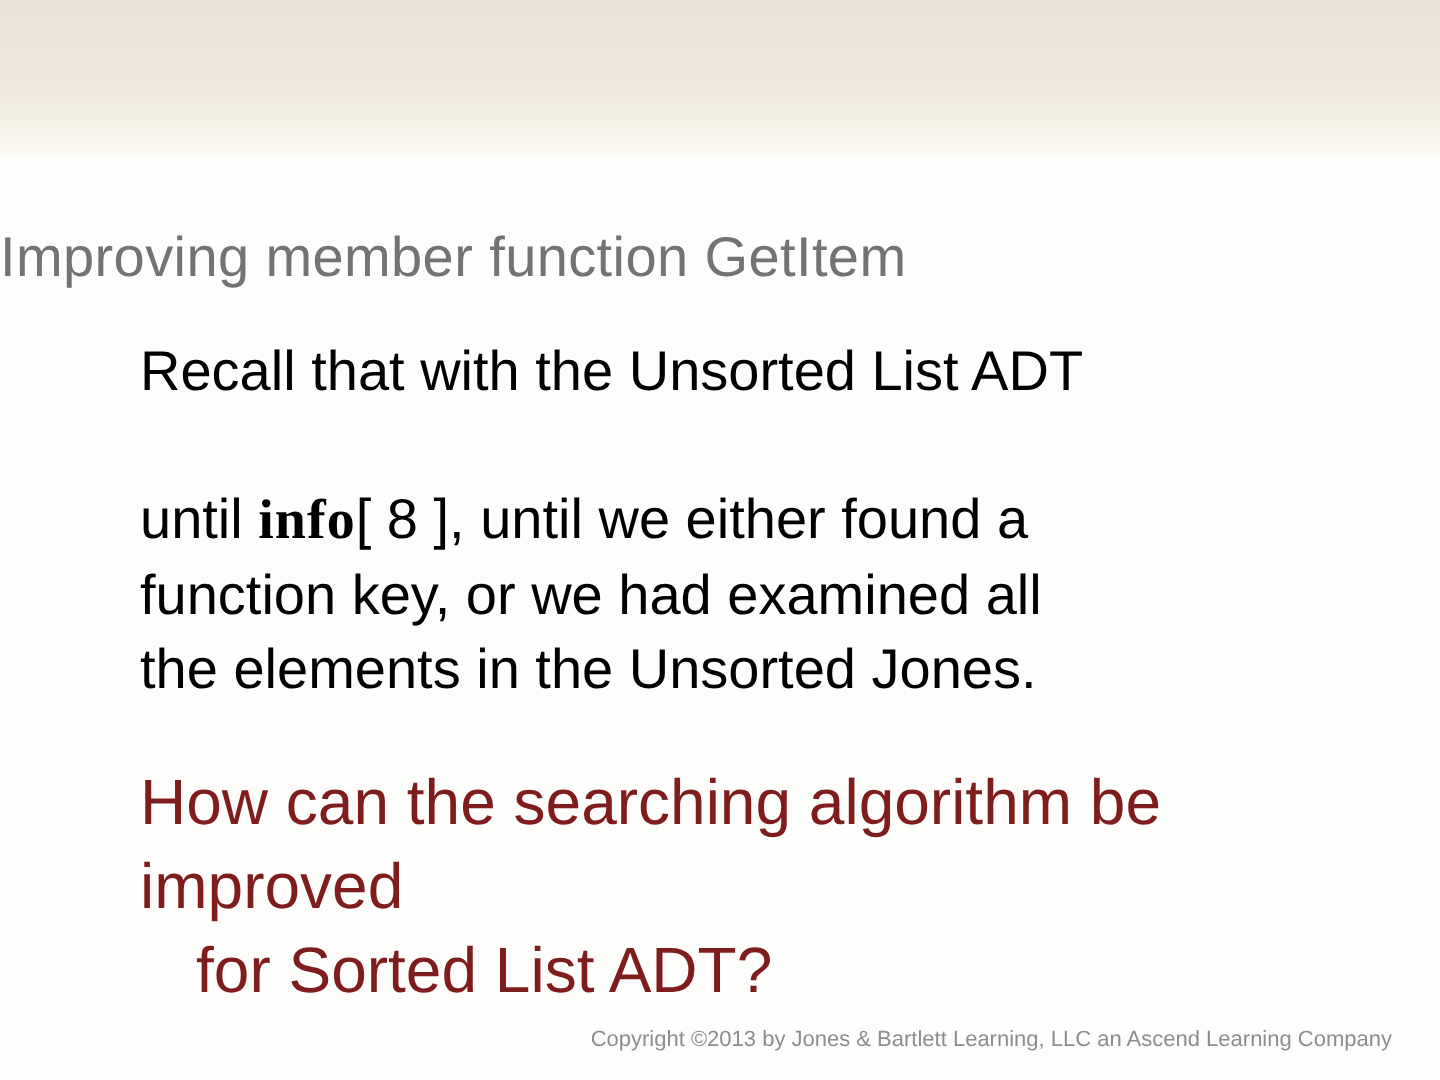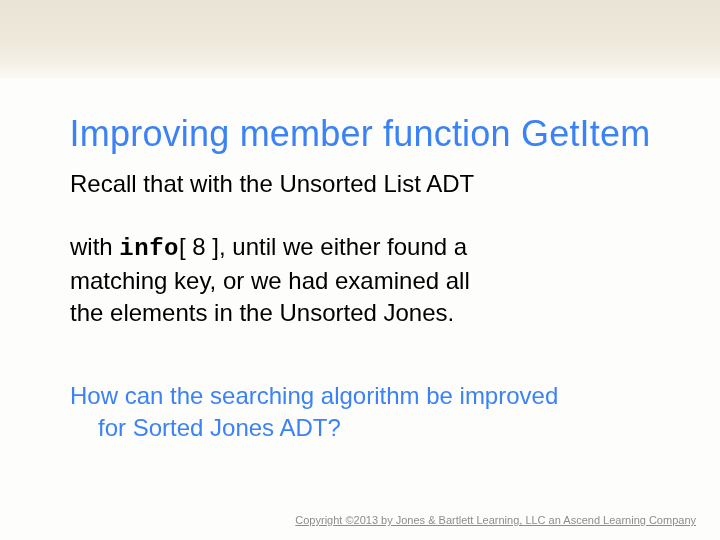--- a/index.html
+++ b/index.html
@@ -12,79 +12,77 @@
   .top-band {
     position: absolute;
     top: 0; left: 0; right: 0;
     height: 78px;
     background: linear-gradient(to bottom, #e9e3d5 0%, #efe9dc 55%, #f6f2e8 85%, #fbf9f3 100%);
   }
   .title {
     position: absolute;
     top: 113px;
     left: 0; right: 0;
-    text-align: center;
-    font-size: 36px;
-    color: #3b82f6;
+    font-size: 28px;
+    color: #737373;
     font-weight: 400;
     letter-spacing: 0.2px;
   }
   .body-text {
     position: absolute;
     top: 168px;
     left: 70px;
     width: 560px;
-    font-size: 24px;
+    font-size: 28px;
     color: #000;
     line-height: 1.32;
     font-weight: 400;
   }
   .body-text .mono {
-    font-family: Liberation Mono, monospace;
+    font-family: Liberation Serif, serif;
     font-weight: 700;
     letter-spacing: 0.5px;
   }
   .question {
     position: absolute;
     top: 380px;
     left: 70px;
     width: 590px;
-    font-size: 24px;
-    color: #3b82f6;
+    font-size: 32px;
+    color: #7f1d1d;
     line-height: 1.32;
     font-weight: 400;
   }
   .question .l2 { padding-left: 28px; display: block; }
   .footer {
     position: absolute;
     bottom: 12px;
     right: 24px;
     text-align: left;
     color: #8d8d8d;
     font-size: 11px;
     line-height: 1.35;
-    text-decoration: underline;
   }
   .footer .link { color: #8d8d8d; }
 </style>
 </head>
 <body>
 
 <div class="top-band"></div>
 
 <div class="title">Improving member function GetItem</div>
 
 <div class="body-text">
   <span>Recall that with the Unsorted List ADT</span><br>
   <br>
-  <span>with </span><span class="mono">info</span><span>[ 8 ], until we either found a</span><br>
-  <span>matching key, or we had examined all</span><br>
+  <span>until </span><span class="mono">info</span><span>[ 8 ], until we either found a</span><br>
+  <span>function key, or we had examined all</span><br>
   <span>the elements in the Unsorted Jones.</span>
 </div>
 
 <div class="question">
   <span>How can the searching algorithm be improved</span><br>
-  <span class="l2">for Sorted Jones ADT?</span>
+  <span class="l2">for Sorted List ADT?</span>
 </div>
 
 <div class="footer">
   <div>Copyright ©2013 by Jones &amp; Bartlett Learning, LLC an Ascend Learning Company</div>
 </div>
 
 </body></html>

